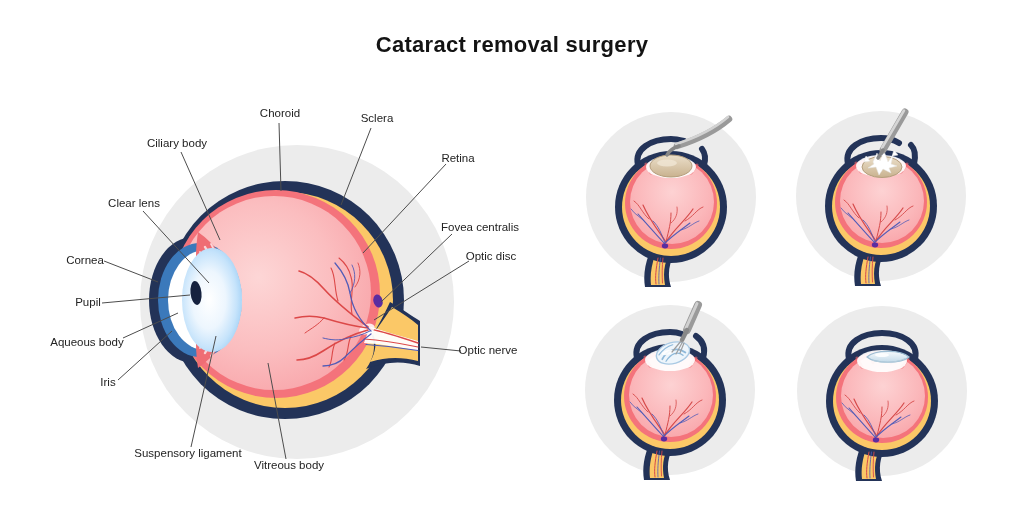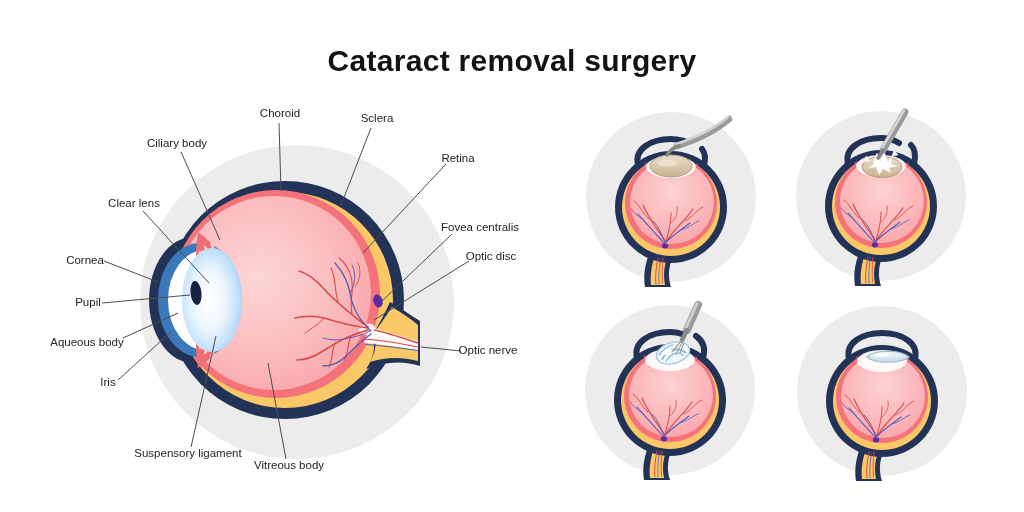--- a/index.html
+++ b/index.html
@@ -1,19 +1,19 @@
 <!DOCTYPE html>
 <html><head>
 <meta charset="utf-8">
 <style>
   html,body{margin:0;padding:0;background:#ffffff;}
   .canvas{position:relative;width:1024px;height:512px;background:#ffffff;overflow:hidden;
           font-family:"Liberation Sans",sans-serif;}
-  .title{position:absolute;top:44px;left:0;right:0;margin:0;text-align:center;
-         font-size:30px;font-weight:800;color:#131313;letter-spacing:.3px;
+  .title{position:absolute;top:32px;left:0;right:0;margin:0;text-align:center;
+         font-size:22px;font-weight:800;color:#131313;letter-spacing:.3px;
          font-family:"Liberation Sans",sans-serif;}
   svg{position:absolute;inset:0;}
   text.lbl{font-family:"Liberation Sans",sans-serif;font-size:11.5px;fill:#232323;}
   .leader{stroke:#4d4d4d;stroke-width:1;fill:none;}
 </style>
 </head>
 <body>
 
 <div class="canvas">
   <h1 class="title">Cataract removal surgery</h1>

